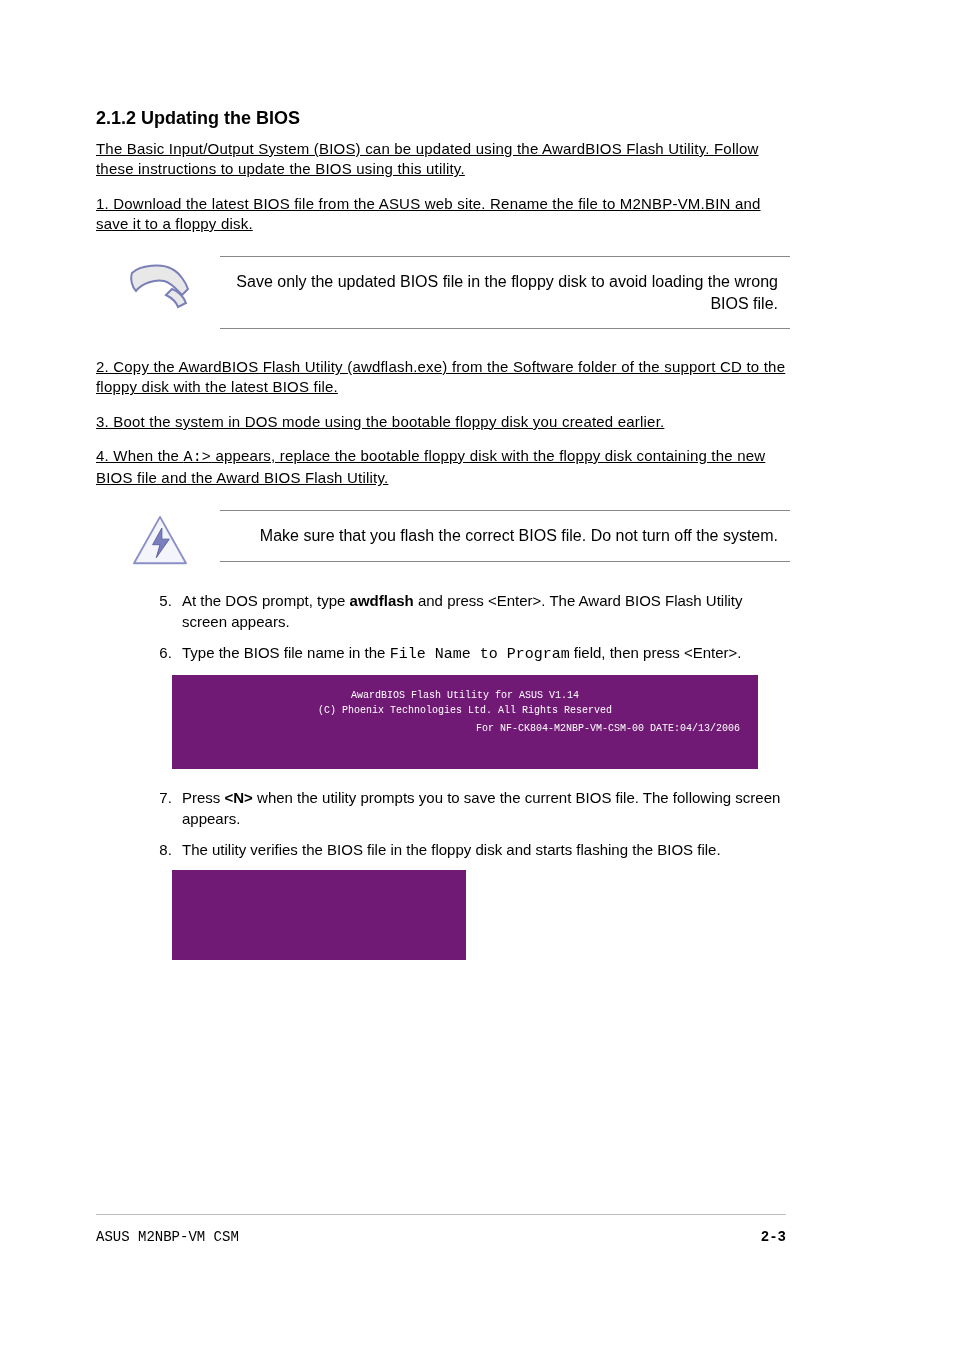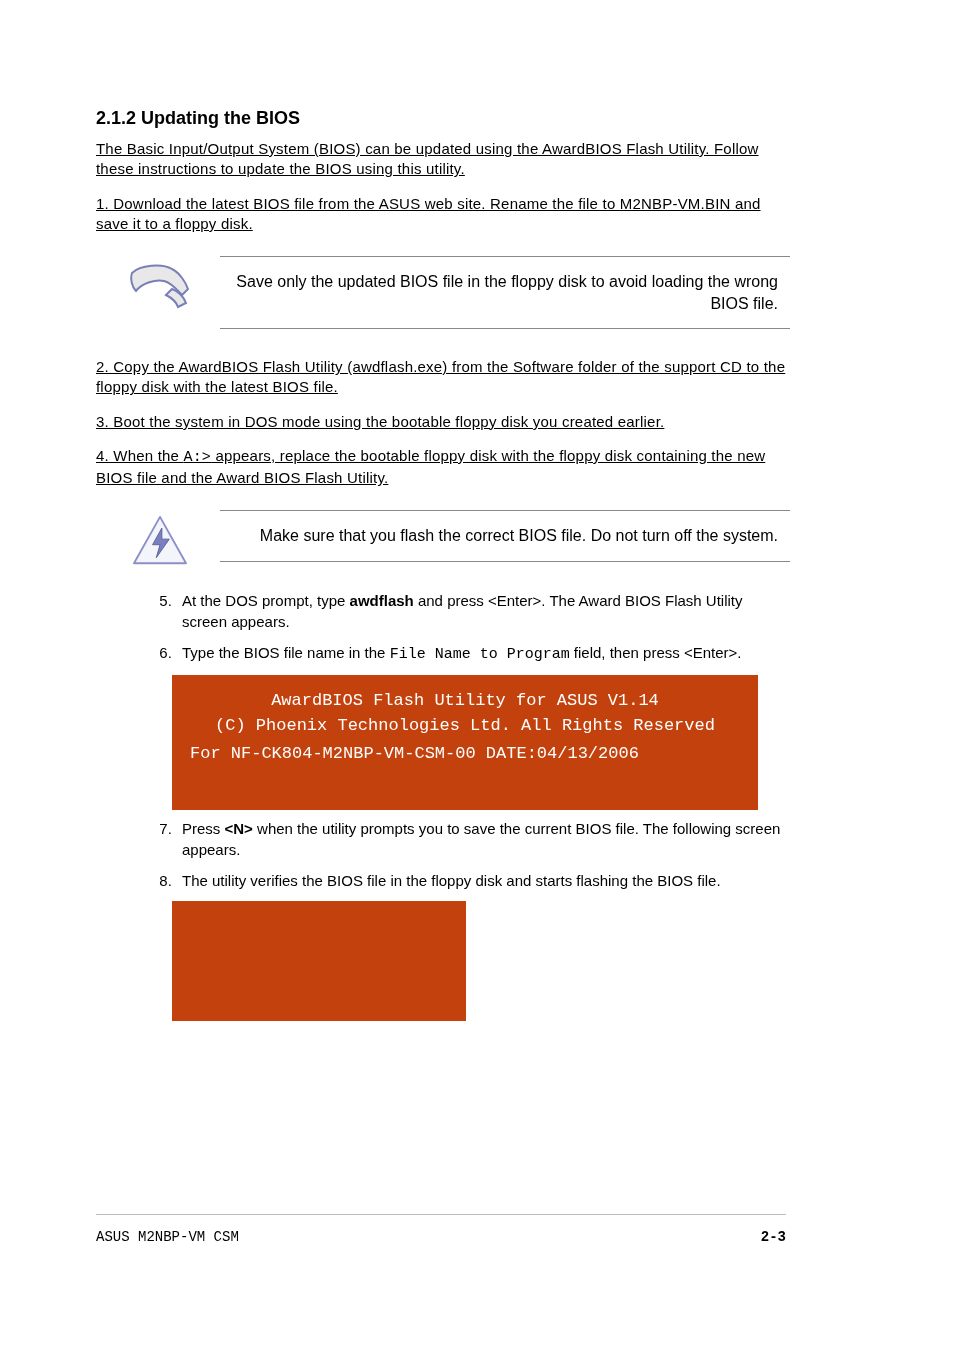--- a/index.html
+++ b/index.html
@@ -55,27 +55,27 @@
     text-align: right;
   }
   .icon-box {
     position: absolute;
     left: -90px;
     top: 5px;
     width: 64px;
     height: 52px;
   }
   .codebox {
-    background: #c2410c;
+    background: #701a75;
     color: #fff;
     font-family: "Courier New", Courier, monospace;
-    font-size: 17px;
+    font-size: 10px;
     line-height: 1.45;
     padding: 14px 18px;
-    margin: 10px 0 8px 76px;
+    margin: 10px 0 18px 76px;
     box-sizing: border-box;
   }
   .codebox.w1 { width: 586px; }
   .codebox.w2 { width: 294px; padding-bottom: 32px; }
   ol.steps {
     list-style: decimal;
     padding-left: 80px;
     margin: 0;
   }
   ol.steps li {
@@ -149,21 +149,21 @@
       <span>At the DOS prompt, type <span class="bold">awdflash</span> and press &lt;Enter&gt;. The Award BIOS Flash Utility screen appears.</span>
     </li>
     <li>
       <span>Type the BIOS file name in the <span class="mono">File Name to Program</span> field, then press &lt;Enter&gt;.</span>
     </li>
   </ol>
 
   <div class="codebox w1">
     <div style="text-align:center">AwardBIOS Flash Utility for ASUS V1.14</div>
     <div style="text-align:center">(C) Phoenix Technologies Ltd. All Rights Reserved</div>
-    <div style="text-align:left; margin-top:4px;">For NF-CK804-M2NBP-VM-CSM-00 DATE:04/13/2006</div>
+    <div style="text-align:right; margin-top:4px;">For NF-CK804-M2NBP-VM-CSM-00 DATE:04/13/2006</div>
     <div style="text-align:center; margin-top:4px;">&nbsp;</div>
   </div>
 
   <ol class="steps" start="7">
     <li>
       <span>Press <span class="bold">&lt;N&gt;</span> when the utility prompts you to save the current BIOS file. The following screen appears.</span>
     </li>
     <li>
       <span>The utility verifies the BIOS file in the floppy disk and starts flashing the BIOS file.</span>
     </li>

